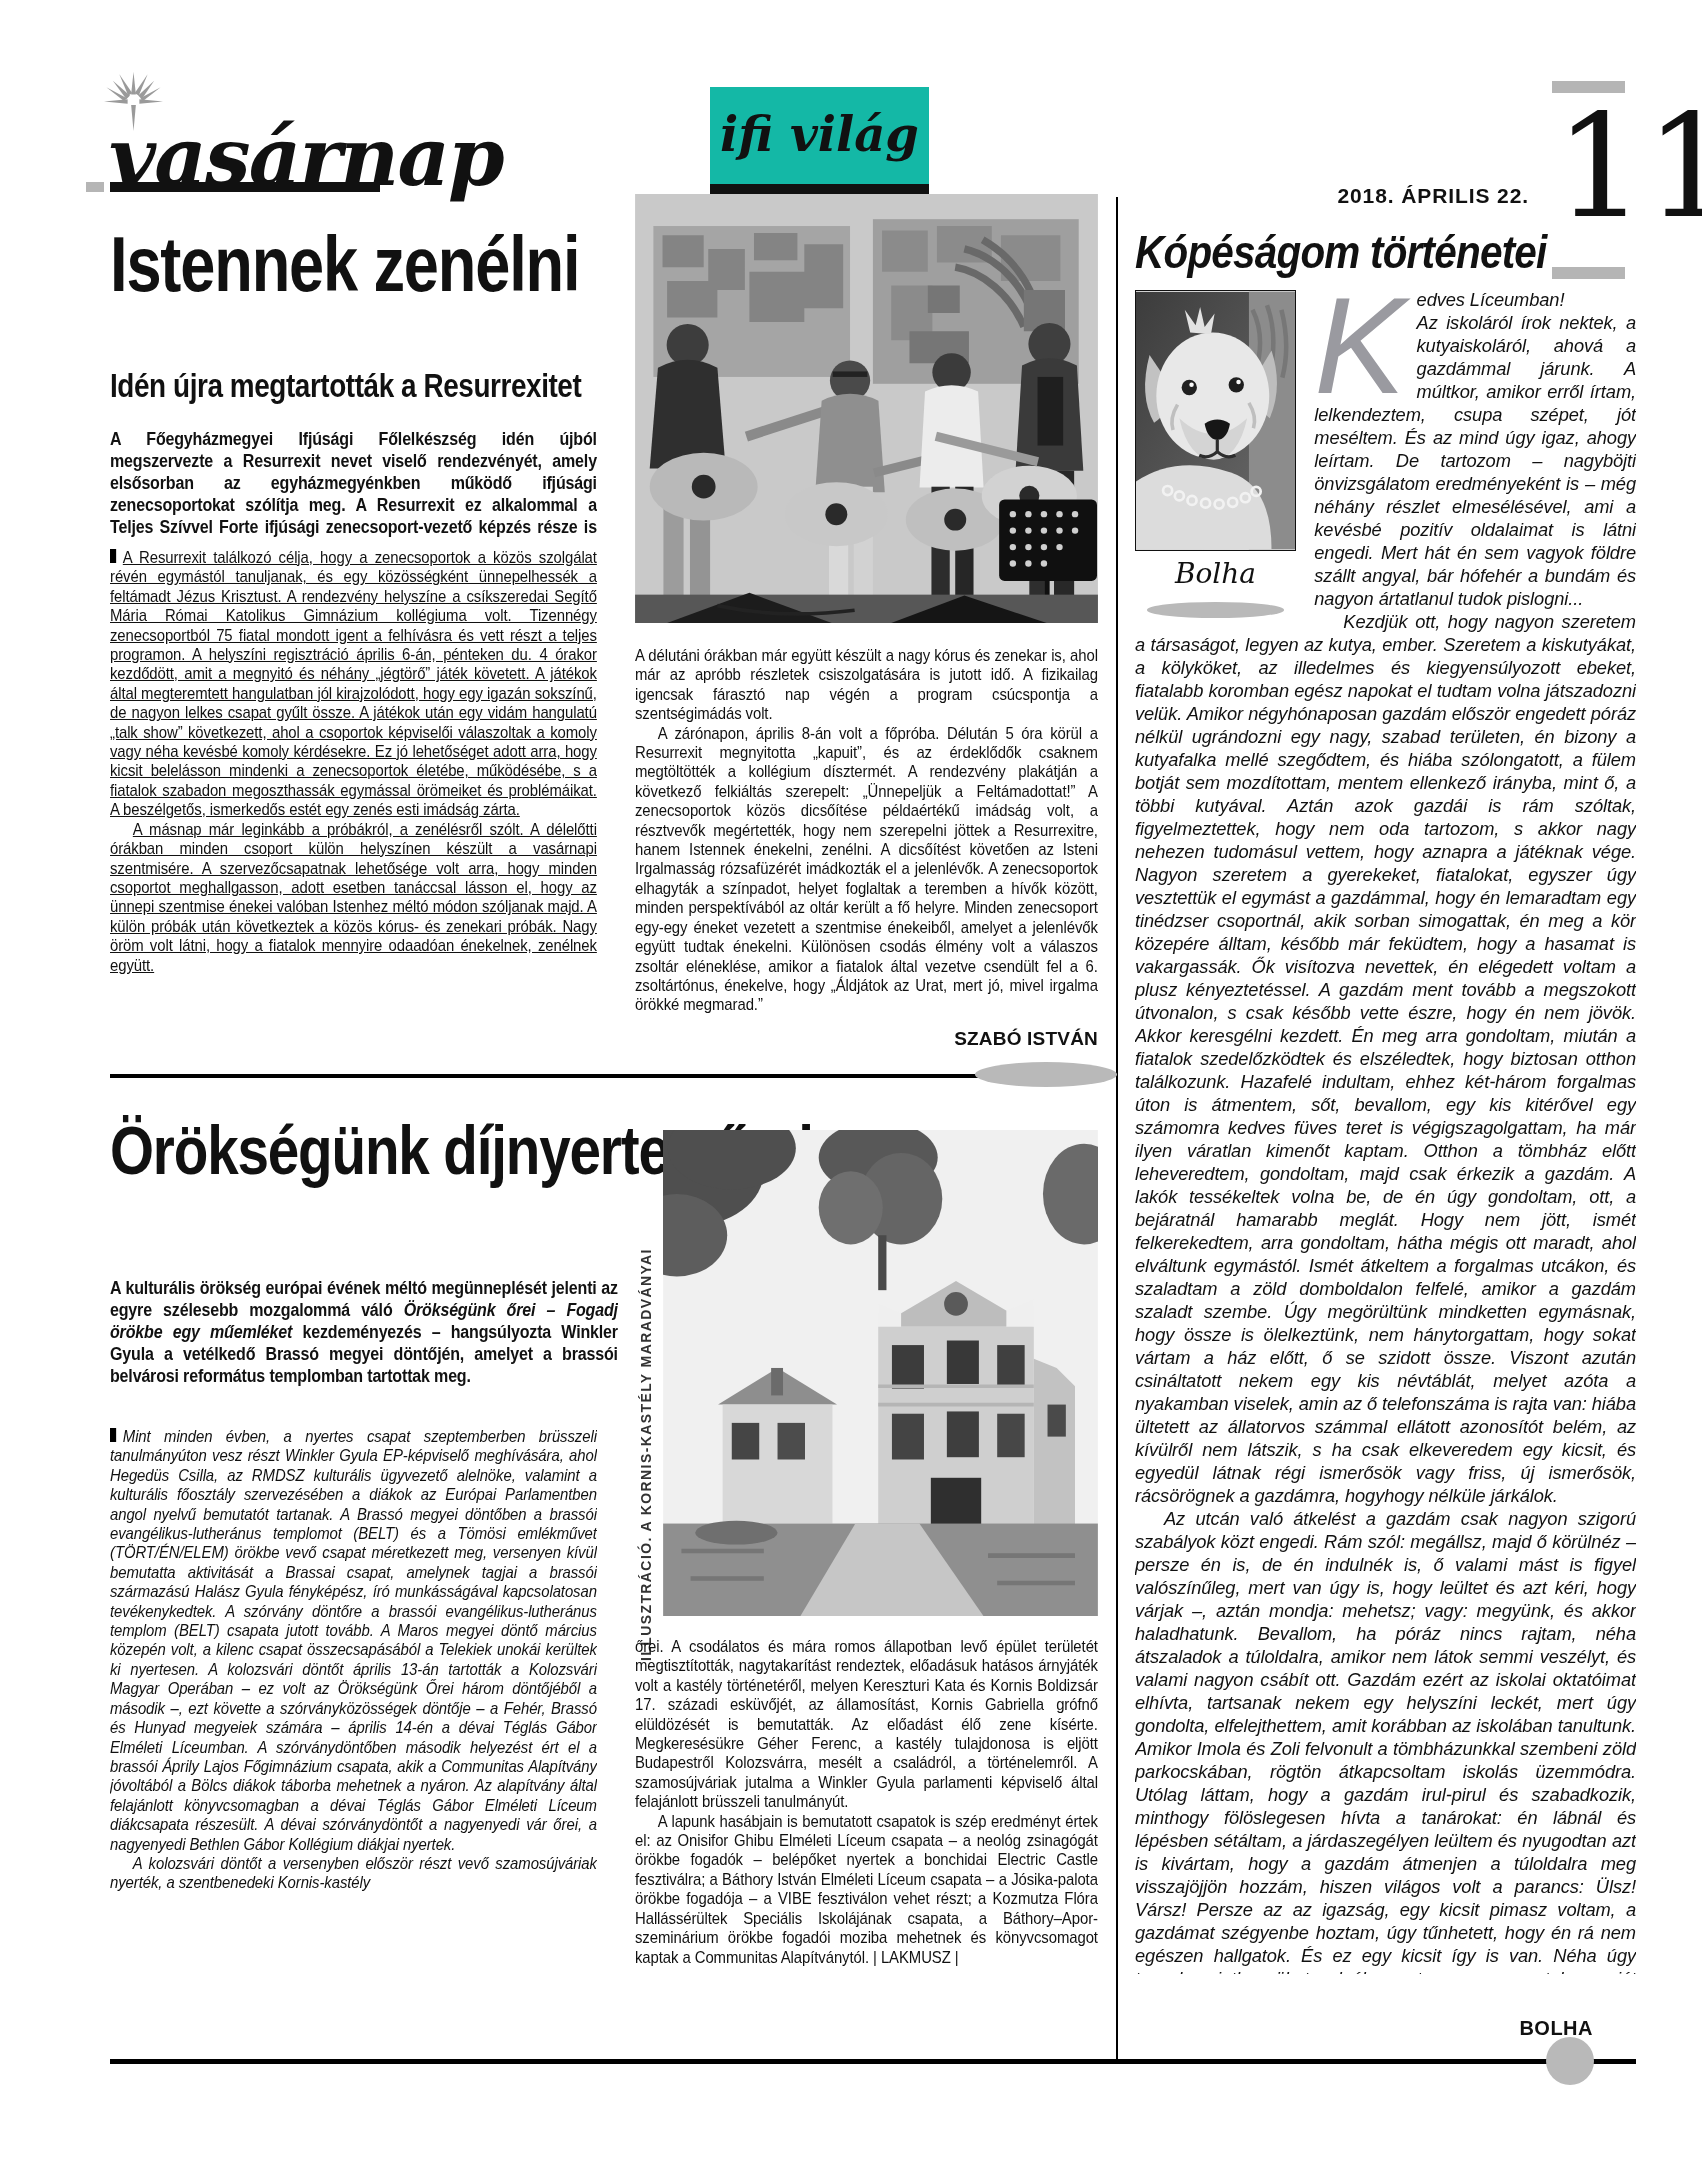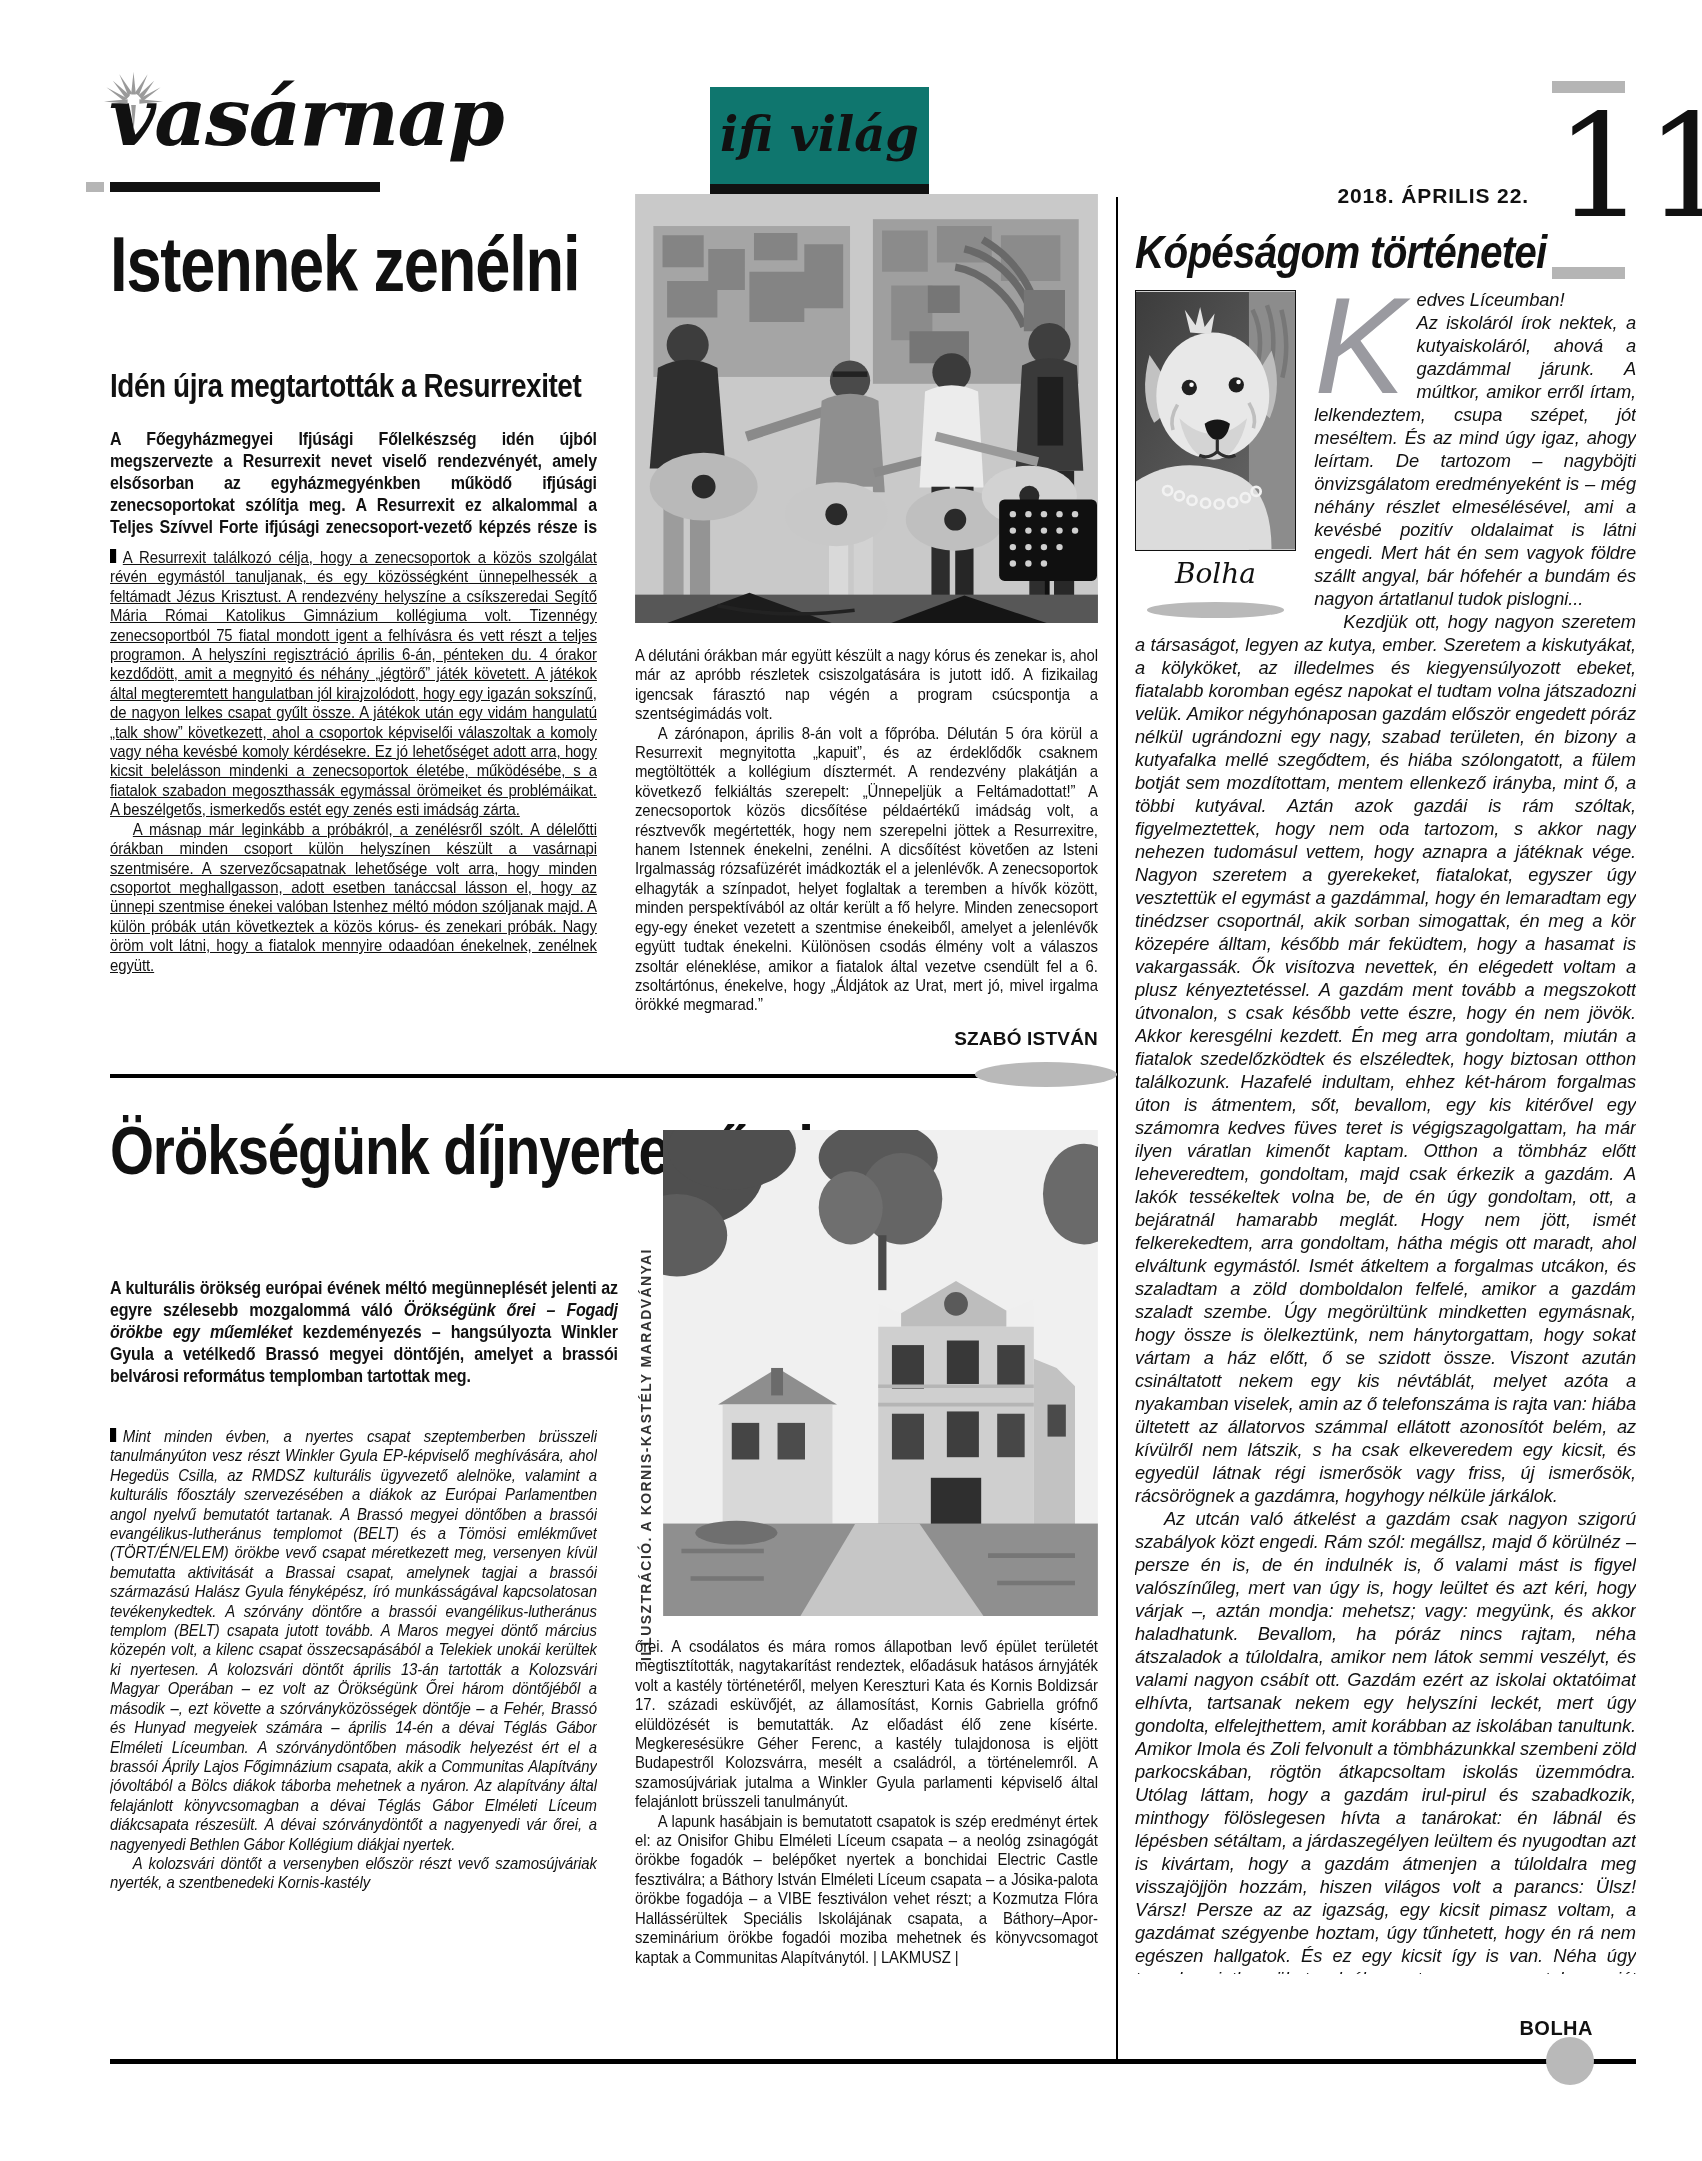--- a/index.html
+++ b/index.html
@@ -3,24 +3,24 @@
 <meta charset="utf-8">
 <style>
   html,body{margin:0;padding:0;background:#777;}
   #page{position:relative;width:1702px;height:2161px;background:#fff;color:#111;
         font-family:"Liberation Sans",sans-serif;overflow:hidden;}
   .abs{position:absolute;}
   .cut{overflow:hidden;}
   .cond{width:114%;transform:scaleX(.877);transform-origin:0 0;}
   .sx{display:inline-block;transform:scaleX(.82);transform-origin:0 50%;white-space:nowrap;}
   
-  .brand{font-family:"DejaVu Serif",serif;font-style:italic;font-weight:700;font-size:81px;letter-spacing:-1.8px;}
+  .brand{font-family:"DejaVu Serif",serif;font-style:italic;font-weight:700;font-size:81px;letter-spacing:-1.8px;margin-top:40px;}
   .brandbar{background:#111;height:10px;}
   .graysq{background:#b5b5b5;height:10px;}
-  .sectionbox{background:#0f766e;text-align:center;}
+  .sectionbox{background:#14b8a6;text-align:center;}
   .sectionbox .t{font-family:"DejaVu Serif",serif;font-style:italic;font-weight:700;font-size:48px;line-height:94px;}
   .sectionbar{background:#111;height:11px;}
   .dateline{font-size:21px;font-weight:700;letter-spacing:0.9px;}
   .pagenum{font-family:"DejaVu Serif",serif;font-size:142px;line-height:0.98;font-weight:400;}
   .graybar{background:#b5b5b5;height:12px;}
   
   .vrule{background:#000;width:1.8px;}
   .hrule{background:#000;}
   .gellipse{background:#b9b9b9;border-radius:50%;}
   

